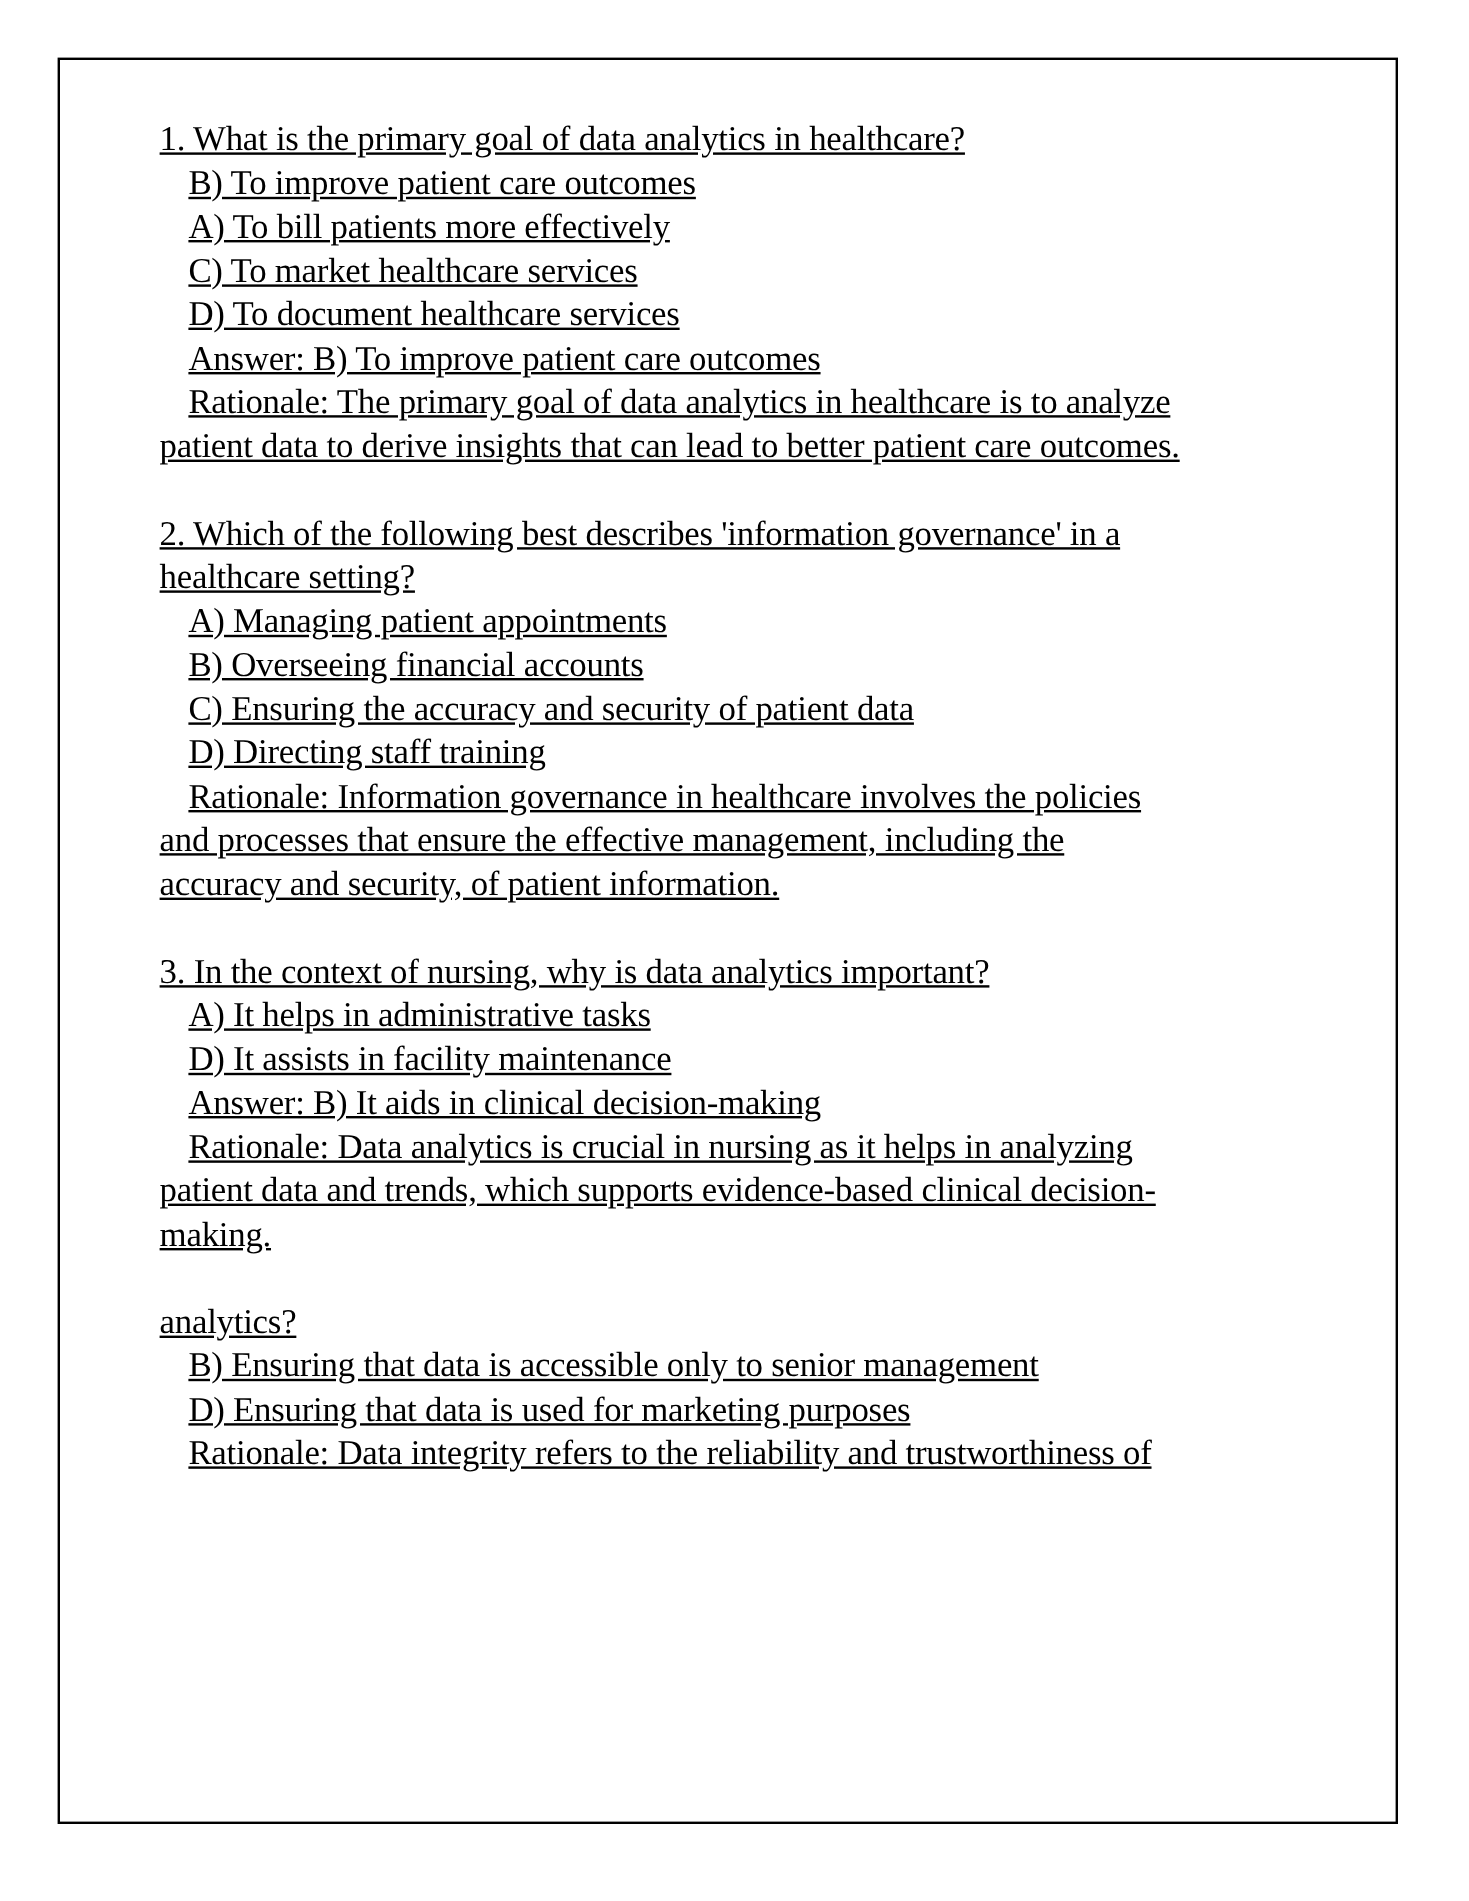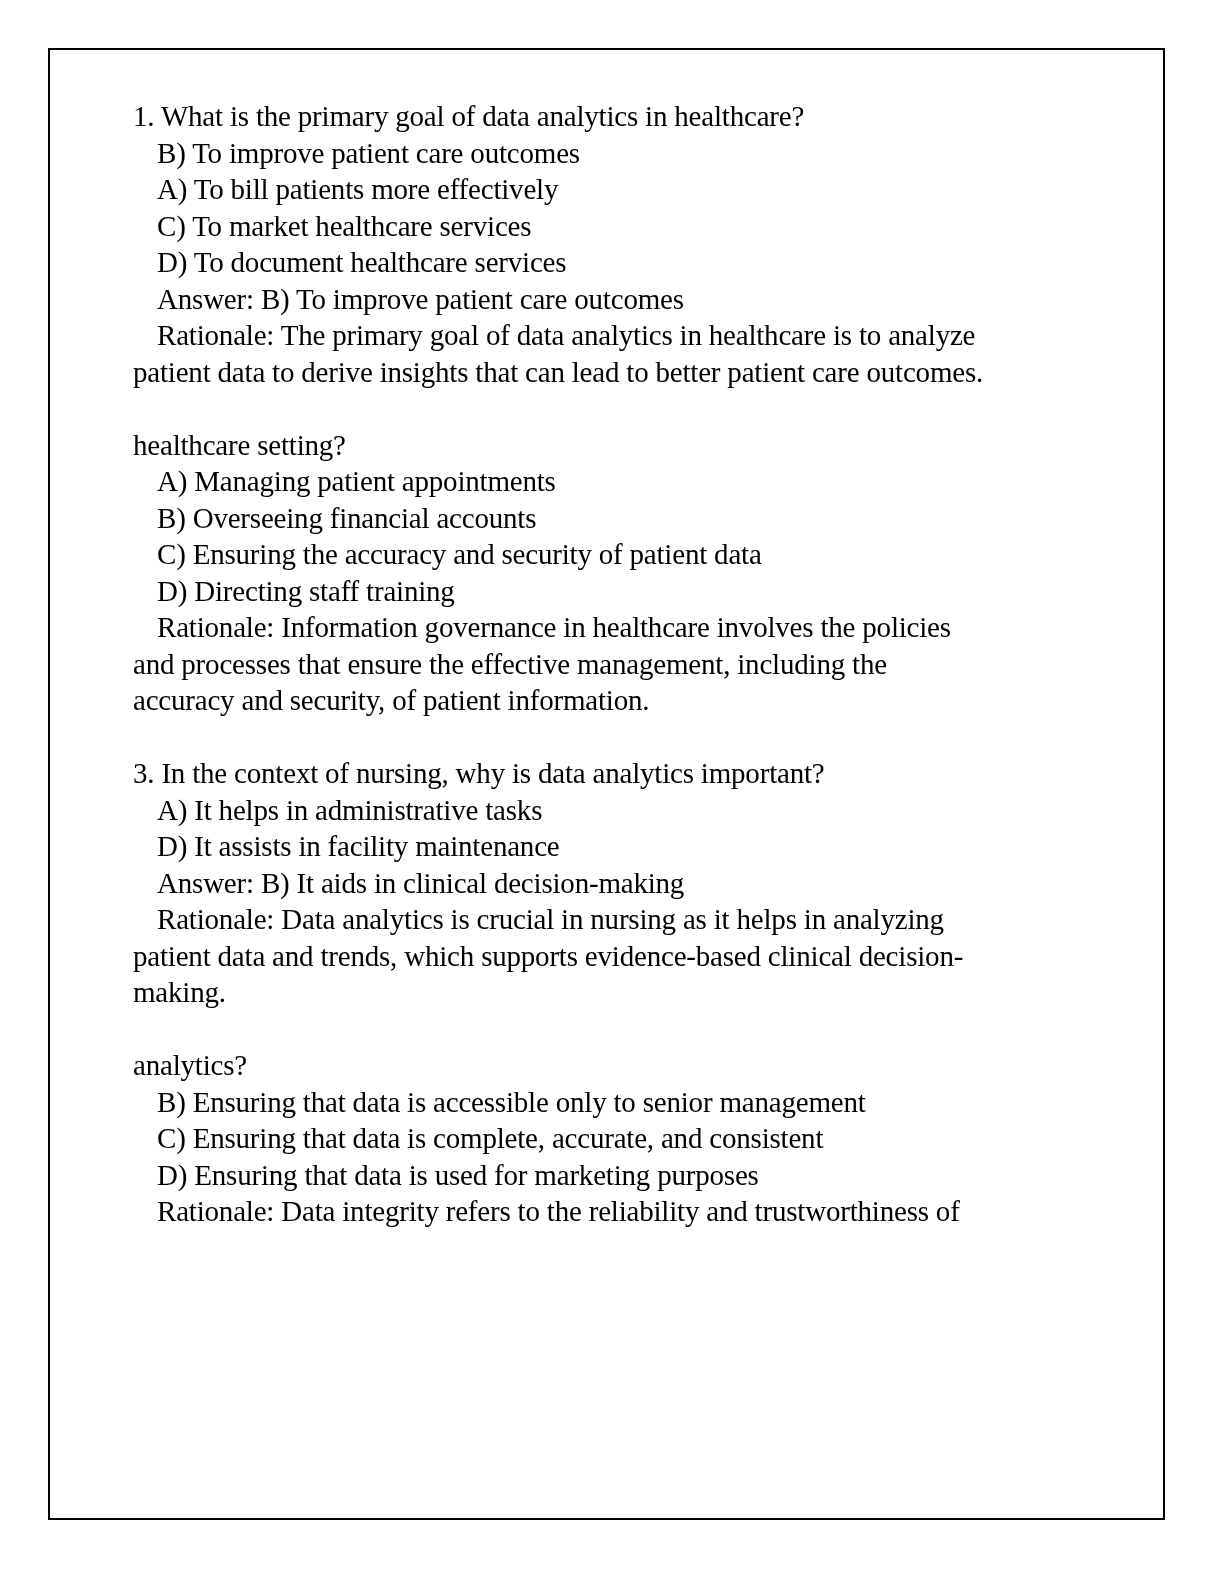--- a/index.html
+++ b/index.html
@@ -25,20 +25,21 @@
       box-sizing: content-box;
     }
     .content {
       position: absolute;
       left: 133px;
       top: 98px;
       width: 1010px;
       font-size: 29px;
       line-height: 36.5px;
       letter-spacing: -0.2px;
+      text-decoration: underline;
     }
     .question {
       margin: 0 0 36.5px 0;
     }
     .line {
       display: block;
       white-space: nowrap;
     }
     .indent {
       padding-left: 24px;
@@ -56,20 +57,21 @@
     <span class="line indent">B) To improve patient care outcomes</span>
     <span class="line indent">A) To bill patients more effectively</span>
     <span class="line indent">C) To market healthcare services</span>
     <span class="line indent">D) To document healthcare services</span>
     <span class="line indent">Answer: B) To improve patient care outcomes</span>
     <span class="line indent">Rationale: The primary goal of data analytics in healthcare is to analyze</span>
     <span class="line">patient data to derive insights that can lead to better patient care outcomes.</span>
   </div>
 
   <div class="question">
+    <span class="line">2. Which of the following best describes 'information governance' in a</span>
     <span class="line">healthcare setting?</span>
     <span class="line indent">A) Managing patient appointments</span>
     <span class="line indent">B) Overseeing financial accounts</span>
     <span class="line indent">C) Ensuring the accuracy and security of patient data</span>
     <span class="line indent">D) Directing staff training</span>
     <span class="line indent">Rationale: Information governance in healthcare involves the policies</span>
     <span class="line">and processes that ensure the effective management, including the</span>
     <span class="line">accuracy and security, of patient information.</span>
   </div>
 
@@ -79,18 +81,17 @@
     <span class="line indent">D) It assists in facility maintenance</span>
     <span class="line indent">Answer: B) It aids in clinical decision-making</span>
     <span class="line indent">Rationale: Data analytics is crucial in nursing as it helps in analyzing</span>
     <span class="line">patient data and trends, which supports evidence-based clinical decision-</span>
     <span class="line">making.</span>
   </div>
 
   <div class="question">
     <span class="line">analytics?</span>
     <span class="line indent">B) Ensuring that data is accessible only to senior management</span>
-    <span class="line indent">C) Ensuring that data is complete, accurate, and consistent</span>
     <span class="line indent">D) Ensuring that data is used for marketing purposes</span>
     <span class="line indent">Rationale: Data integrity refers to the reliability and trustworthiness of</span>
   </div>
 
 </div>
 
 </body></html>

